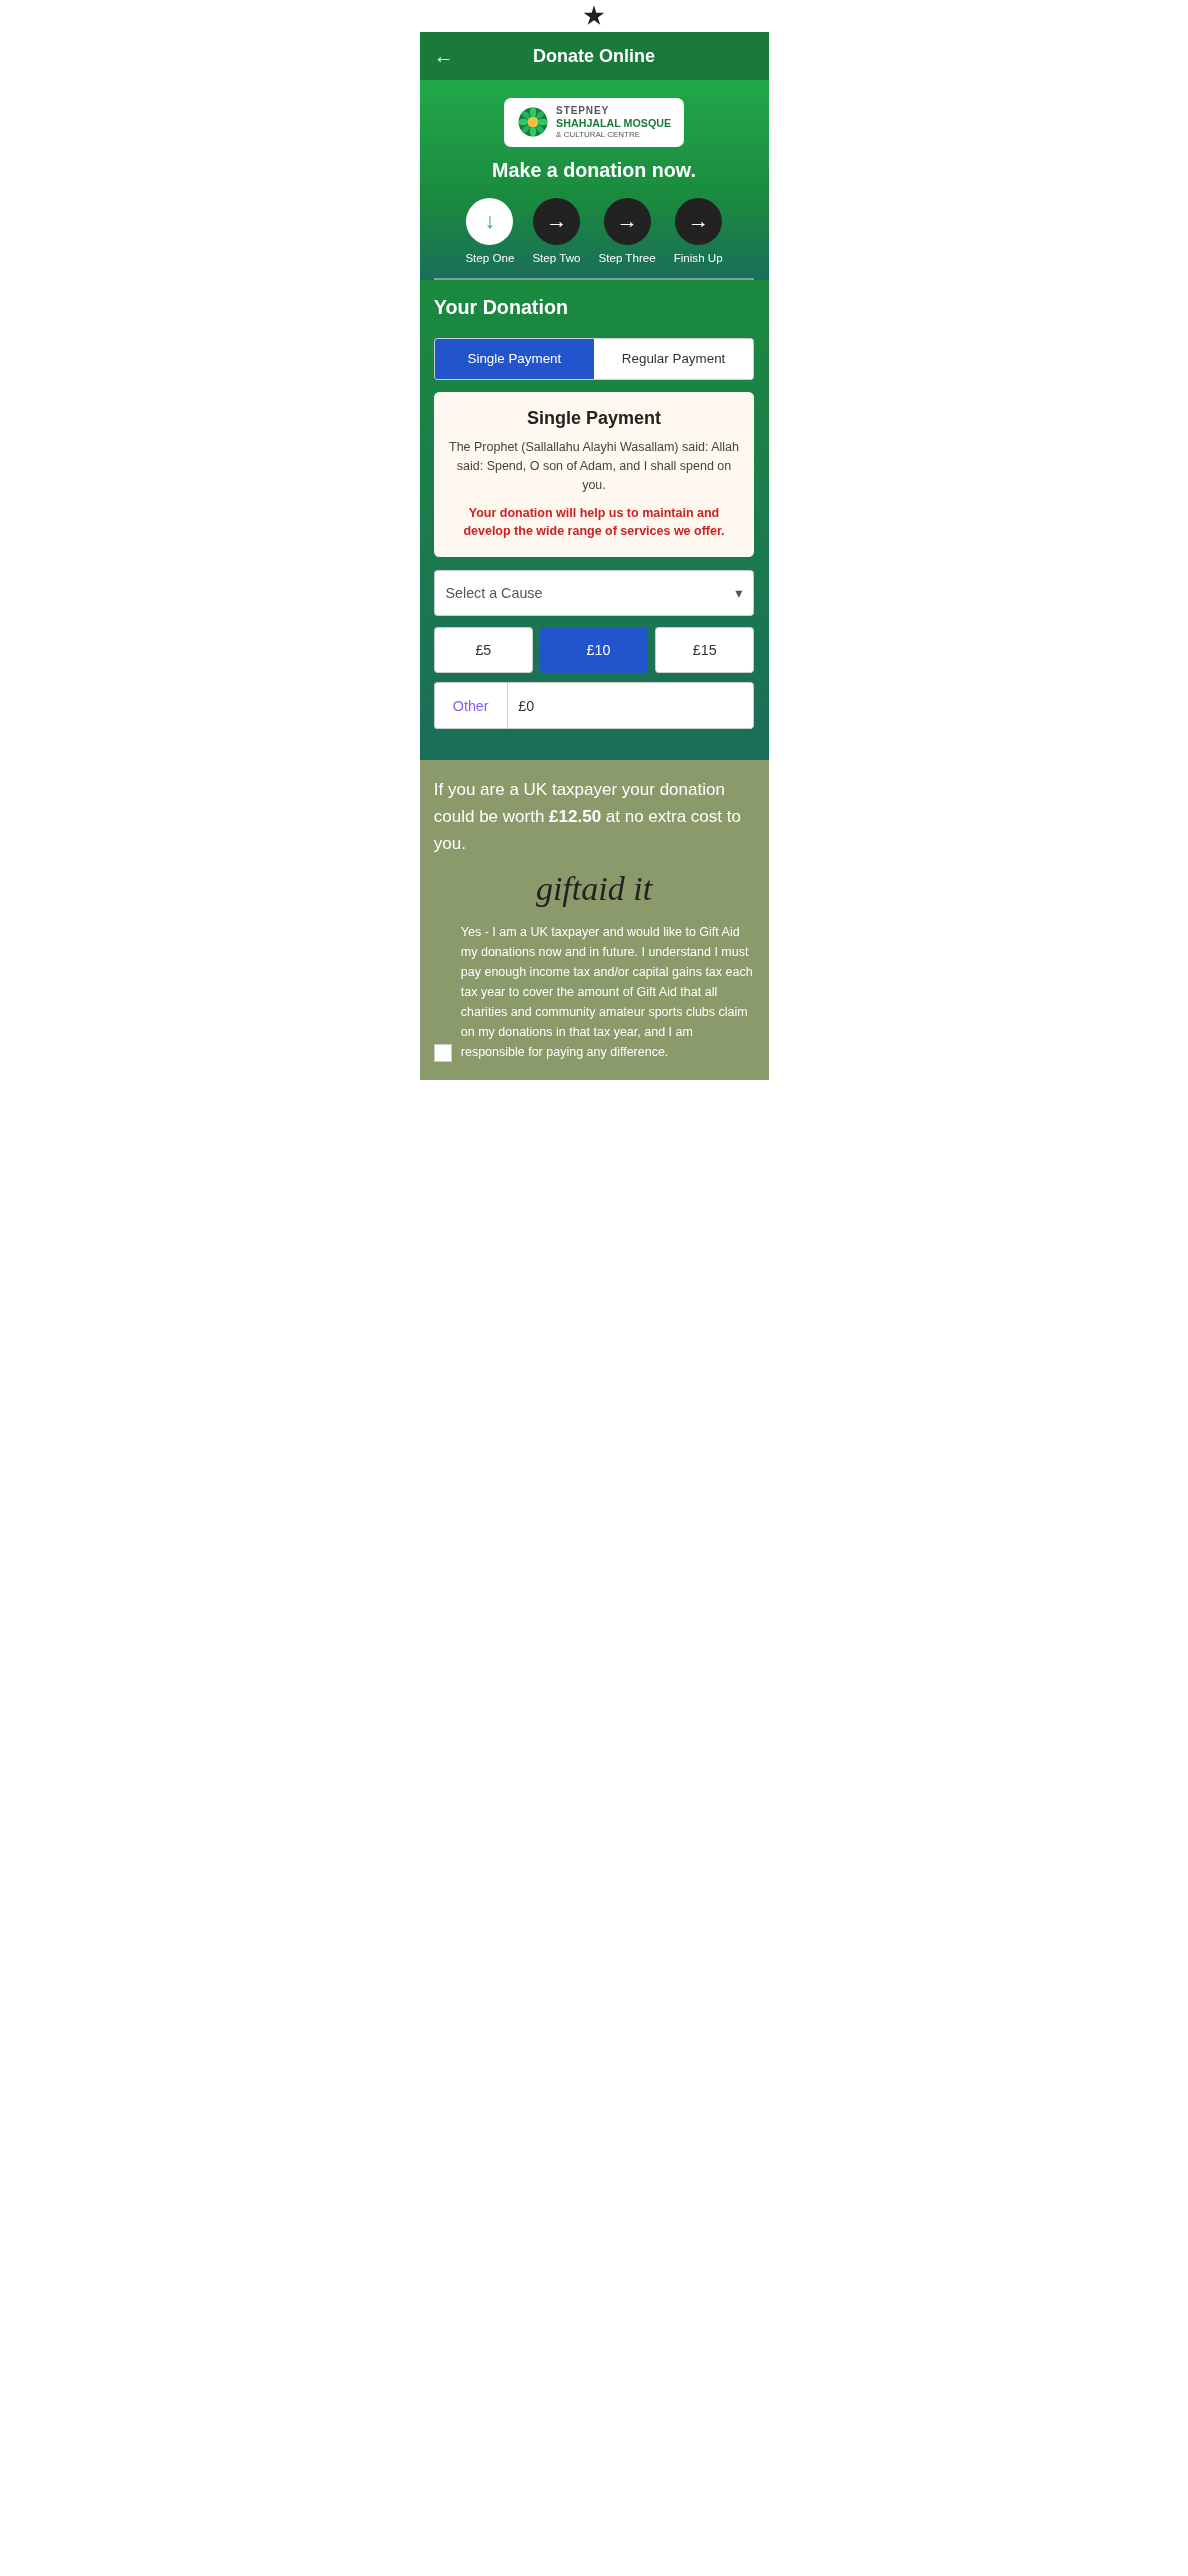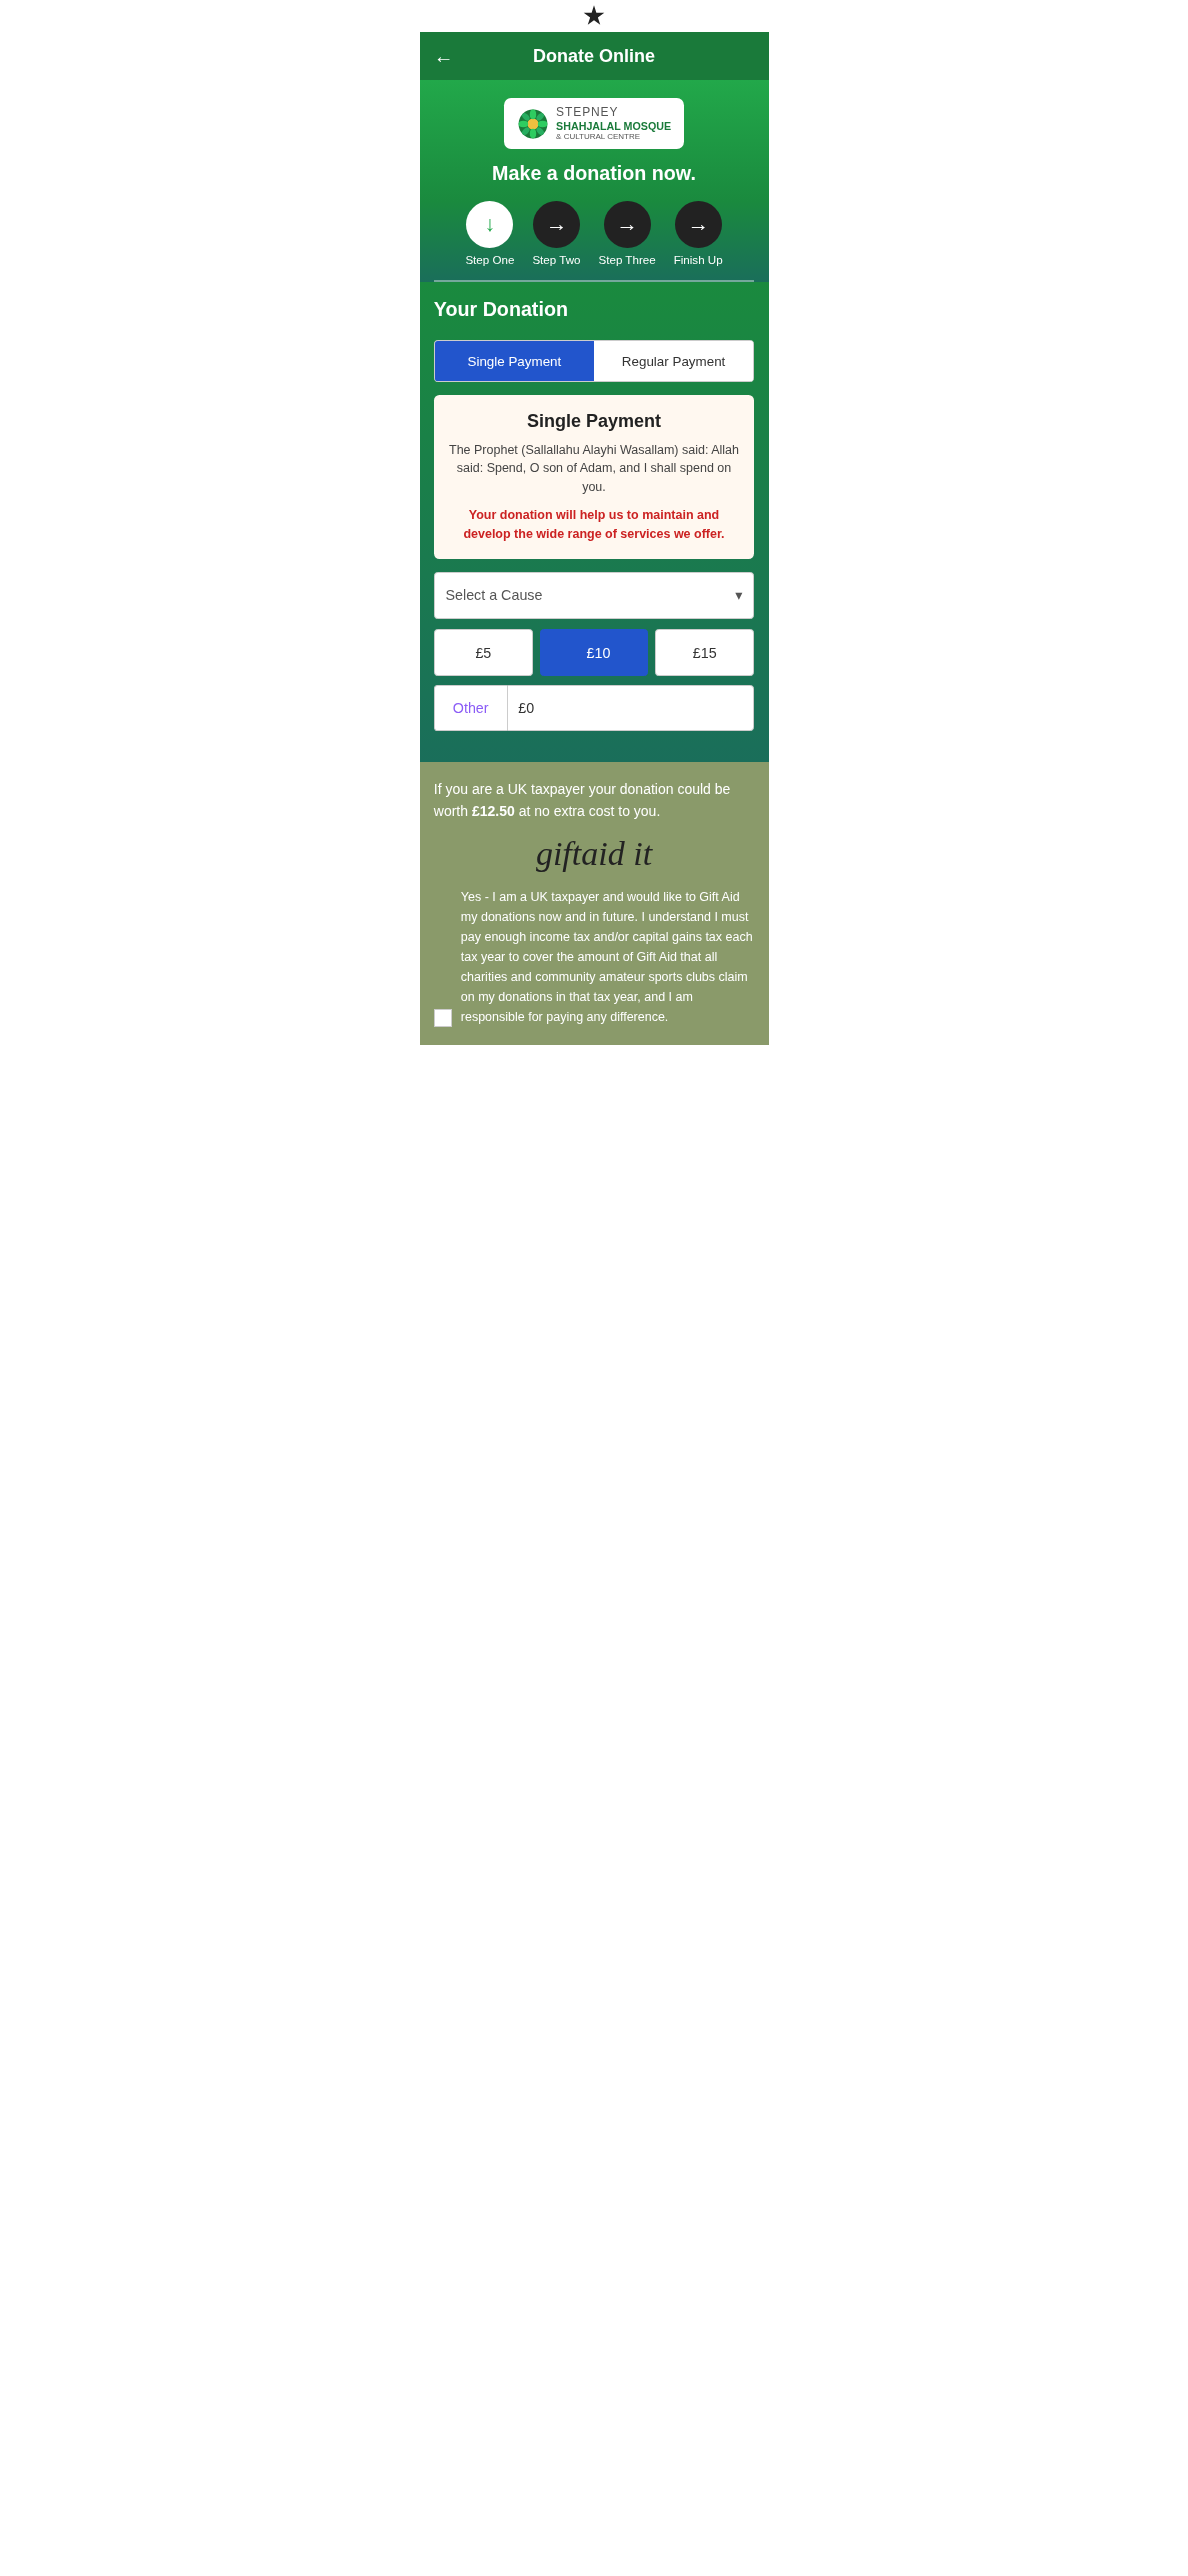--- a/index.html
+++ b/index.html
@@ -69,23 +69,24 @@
     .logo-icon {
       width: 32px;
       height: 32px;
       margin-right: 7.2px;
     }
     .logo-text {
       text-align: left;
       line-height: 1.2;
     }
     .logo-text .stepney {
-      font-size: 12px;
+      font-size: 10px;
       color: #555;
       letter-spacing: 0.9px;
+      font-weight: bold;
     }
     .logo-text .name {
       font-size: 10.7px;
       font-weight: bold;
       color: #1a7a3a;
     }
     .logo-text .sub {
       font-size: 8px;
       color: #555;
     }
@@ -268,21 +269,21 @@
       color: #333;
     }
 
     
     .giftaid-section {
       background: #8a9a6a;
       padding: 16px 14.3px 18px 14.3px;
       color: #fff;
     }
     .giftaid-text {
-      font-size: 14px;
+      font-size: 17px;
       color: #fff;
       margin-bottom: 12.5px;
       line-height: 1.6;
     }
     .giftaid-text strong {
       font-weight: bold;
     }
     .giftaid-logo {
       font-family: 'Georgia', serif;
       font-style: italic;

